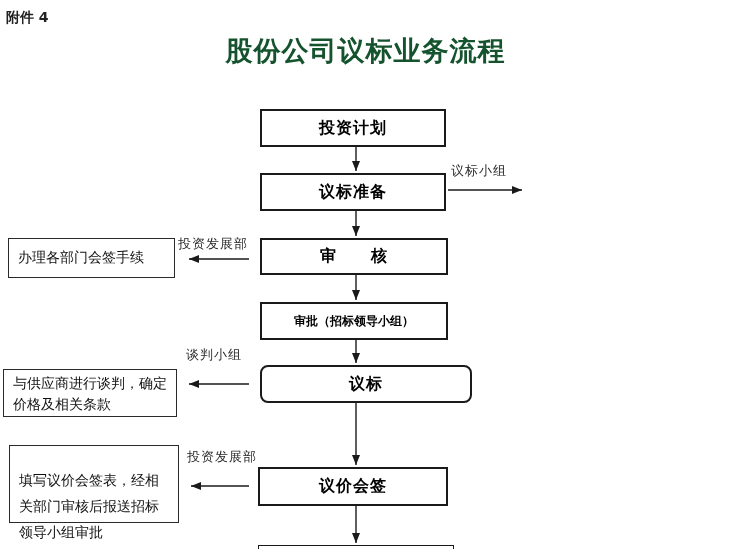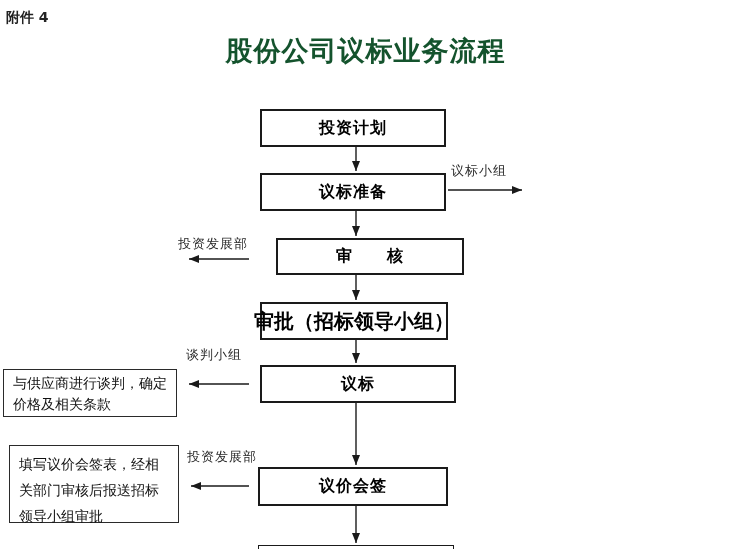--- a/index.html
+++ b/index.html
@@ -41,39 +41,39 @@
     display: flex;
     align-items: center;
     justify-content: center;
     font-weight: bold;
     font-size: 16px;
     letter-spacing: 1px;
     white-space: nowrap;
   }
   #b1 { left: 260px; top: 109px; width: 186px; height: 38px; }
   #b2 { left: 260px; top: 173px; width: 186px; height: 38px; }
-  #b3 { left: 260px; top: 238px; width: 188px; height: 37px; margin-left: 16px; }
-  #b4 { left: 260px; top: 302px; width: 188px; height: 38px; font-size: 20px; letter-spacing: 0; }
-  #b5 { left: 260px; top: 365px; width: 196px; height: 38px; }
+  #b3 { left: 260px; top: 238px; width: 188px; height: 37px; }
+  #b4 { left: 260px; top: 302px; width: 188px; height: 38px; font-size: 12px; letter-spacing: 0; }
+  #b5 { left: 260px; top: 365px; width: 212px; height: 38px; border-radius: 8px; }
   #b6 { left: 258px; top: 467px; width: 190px; height: 39px; }
   #b7 { left: 258px; top: 545px; width: 196px; height: 30px; border-width: 1.5px; }
   
   .sbox {
     position: absolute;
     box-sizing: border-box;
     border: 1.5px solid #2a2a2a;
     background: #ffffff;
     font-size: 14px;
     text-align: left;
     color: #111111;
   }
   #sA { left: 524px; top: 160px; width: 222px; height: 51px; padding: 3px 6px; line-height: 22px; }
   #sB { left: 8px;   top: 238px; width: 167px; height: 40px; display: flex; align-items: center; padding-left: 9px; }
   #sC { left: 3px;   top: 369px; width: 174px; height: 48px; padding: 3px 9px; line-height: 21px; }
-  #sD { left: 9px;   top: 445px; width: 170px; height: 78px; padding: 5px 9px; line-height: 26px; }
+  #sD { left: 9px;   top: 445px; width: 170px; height: 78px; padding: 21px 9px; line-height: 26px; }
   
   .albl {
     position: absolute;
     font-size: 13px;
     color: #2a2a2a;
     letter-spacing: 1px;
     white-space: nowrap;
   }
   #lA { left: 451px; top: 162px; }
   #lB { left: 178px; top: 235px; }
@@ -90,20 +90,21 @@
   <h1 class="title">股份公司议标业务流程</h1>
 
   <div class="fbox" id="b1">投资计划</div>
   <div class="fbox" id="b2">议标准备</div>
   <div class="fbox" id="b3">审　　核</div>
   <div class="fbox" id="b4">审批（招标领导小组）</div>
   <div class="fbox" id="b5">议标</div>
   <div class="fbox" id="b6">议价会签</div>
   <div class="fbox" id="b7"></div>
 
+  <div class="sbox" id="sB">办理各部门会签手续</div>
   <div class="sbox" id="sC">与供应商进行谈判，确定价格及相关条款</div>
   <div class="sbox" id="sD">填写议价会签表，经相关部门审核后报送招标领导小组审批</div>
 
   <div class="albl" id="lA">议标小组</div>
   <div class="albl" id="lB">投资发展部</div>
   <div class="albl" id="lC">谈判小组</div>
   <div class="albl" id="lD">投资发展部</div>
 
   <svg class="arrows" width="751" height="549" viewBox="0 0 751 549">
     <defs>

